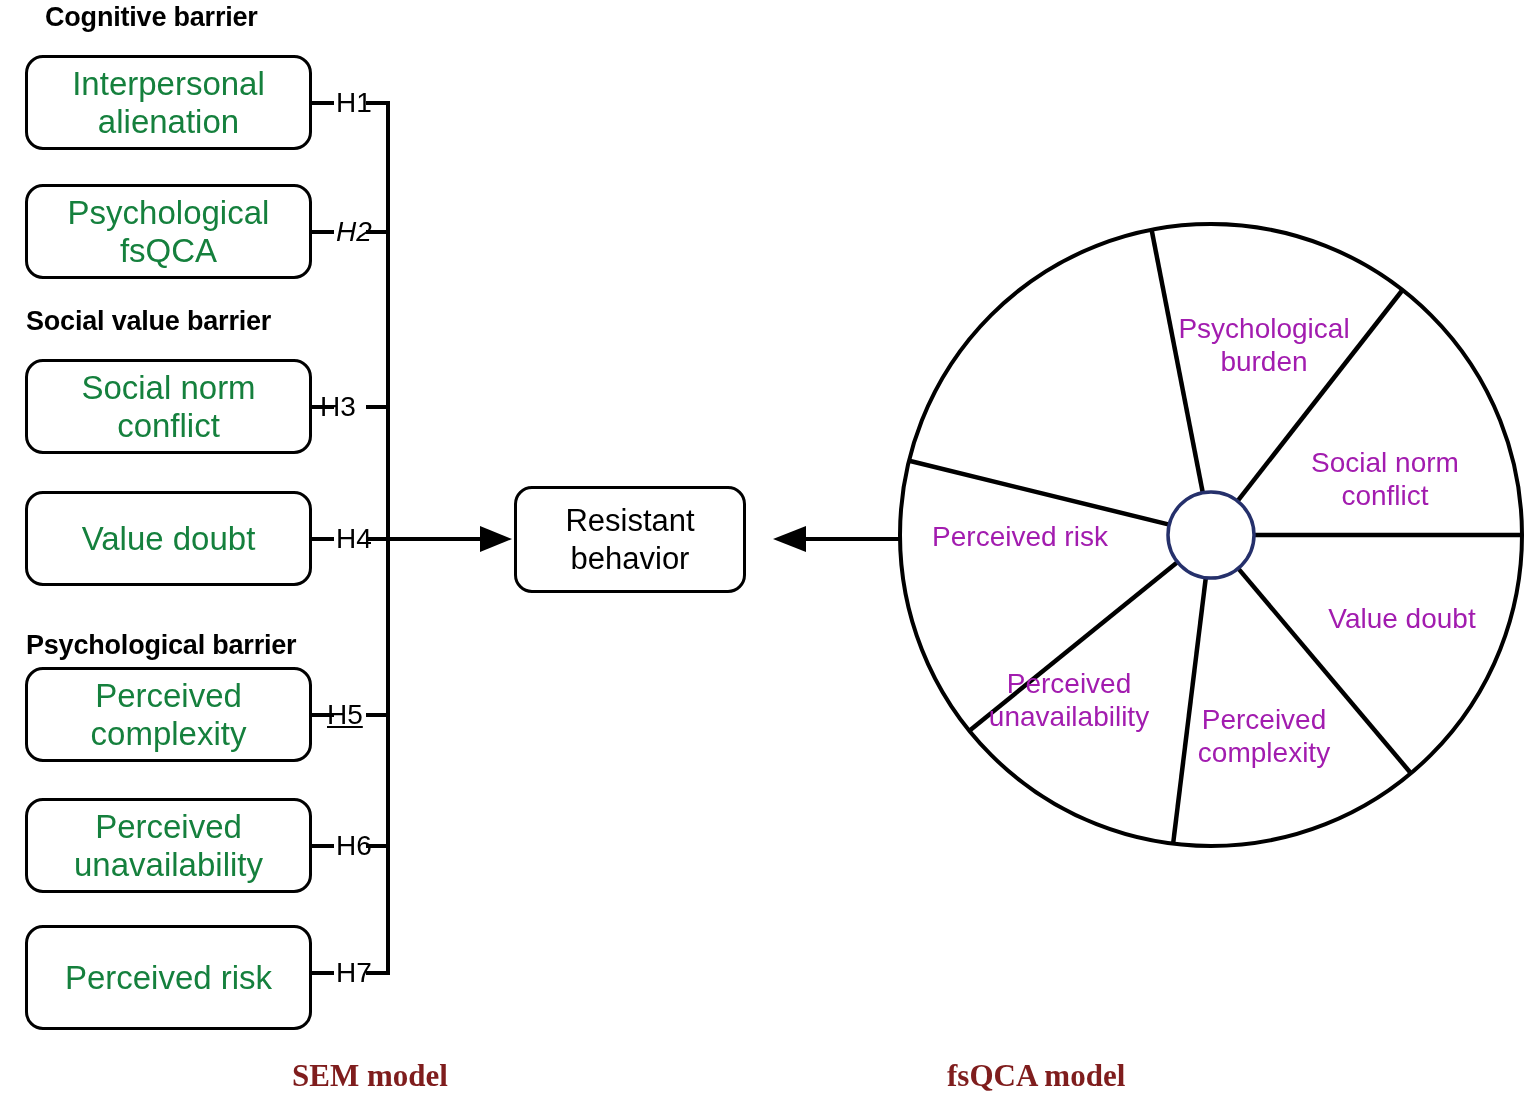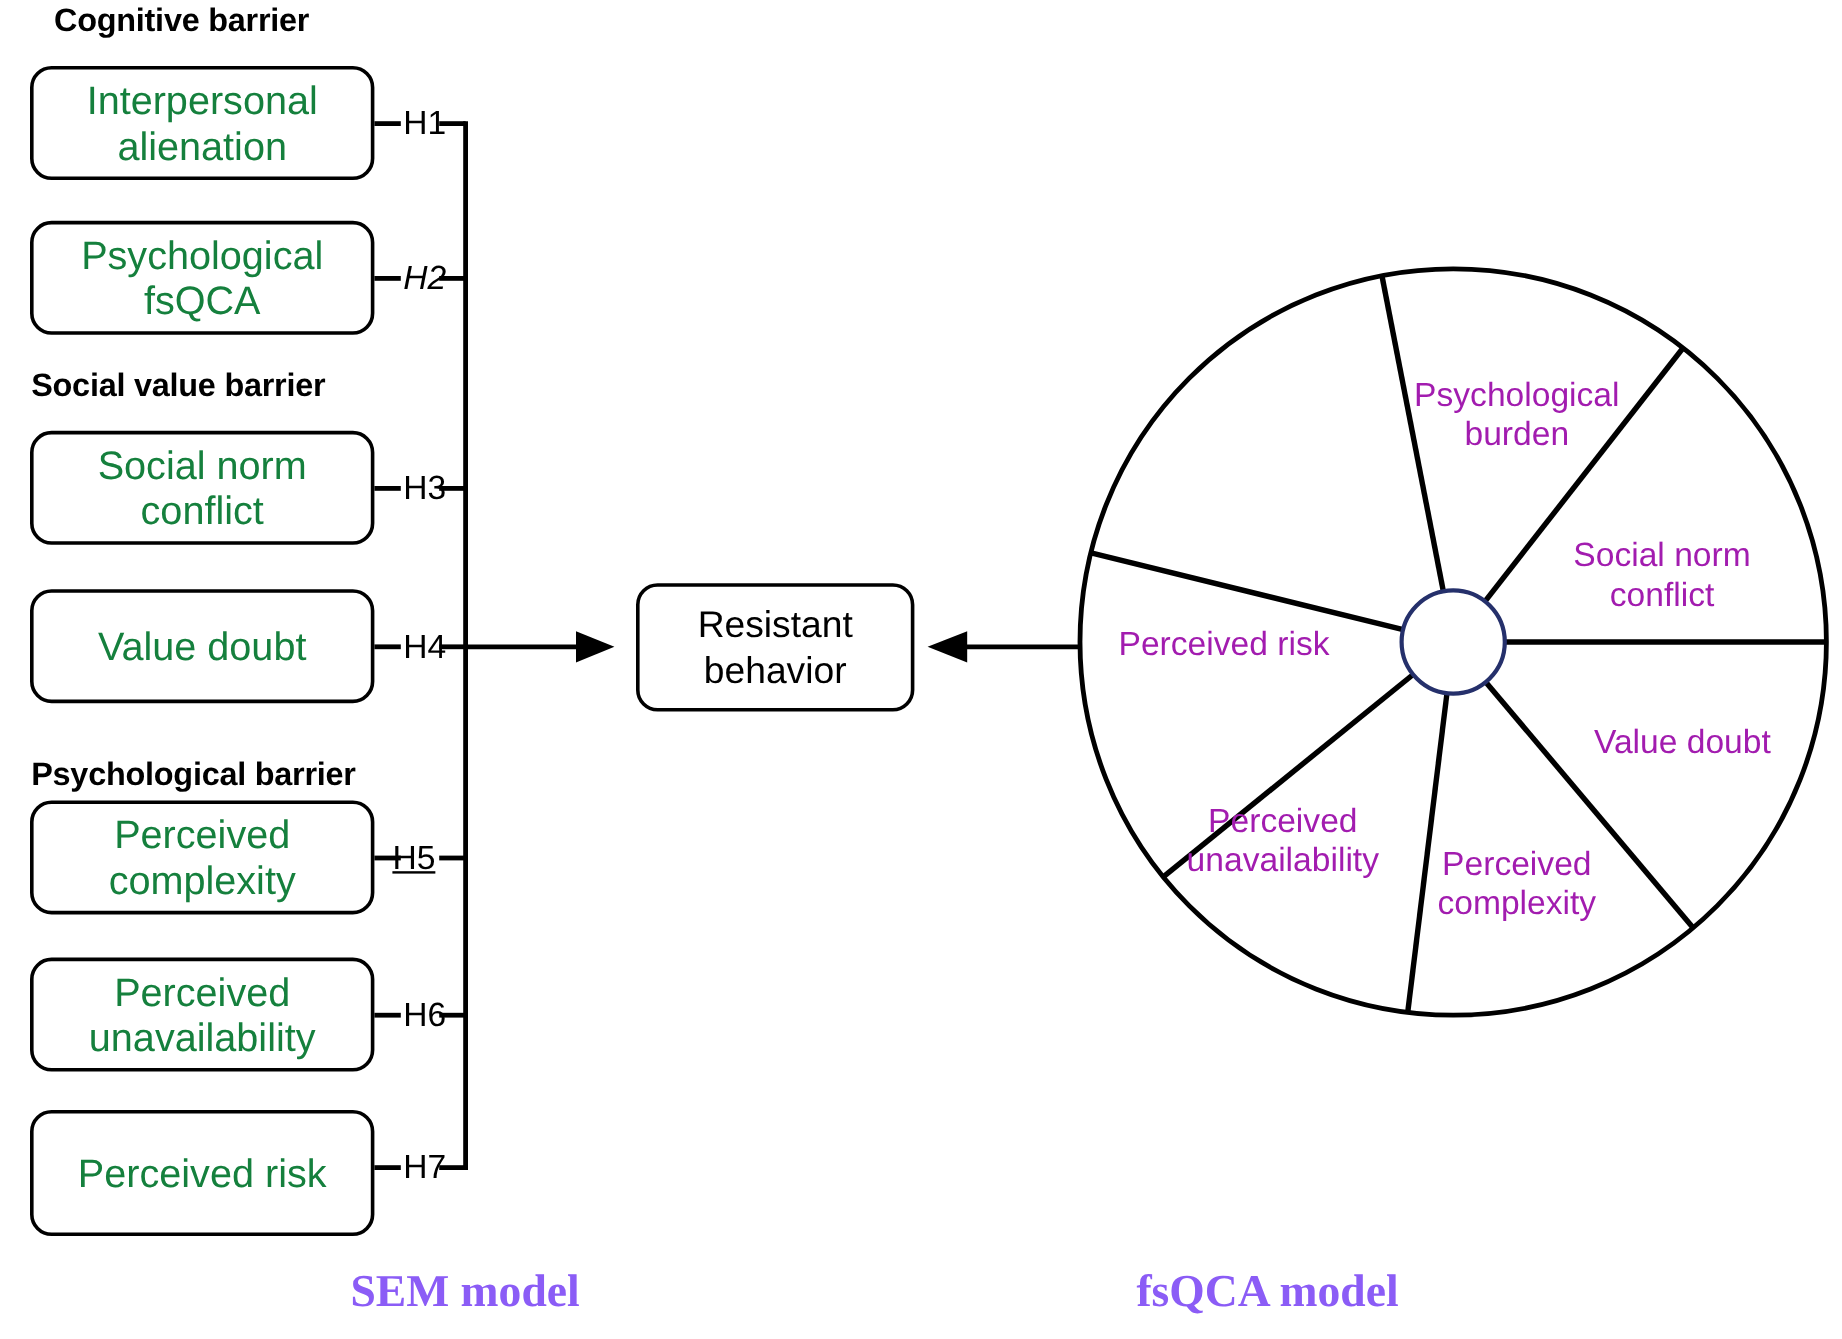--- a/index.html
+++ b/index.html
@@ -76,38 +76,37 @@
     width: 232px;
     height: 107px;
     box-sizing: border-box;
     border: 3.5px solid #000;
     border-radius: 18px;
     background: #fff;
     display: flex;
     align-items: center;
     justify-content: center;
     text-align: center;
-    margin-left: 16px;
   }
   #outcome-box > .box-label {
     font-family: "Liberation Sans", sans-serif;
     font-size: 31px;
     line-height: 38px;
     color: #000;
   }
 
   
   .model-caption {
     position: absolute;
     font-family: "Liberation Serif", serif;
     font-weight: bold;
-    font-size: 38px;
+    font-size: 31px;
     line-height: 32px;
     white-space: nowrap;
-    color: #8b5cf6;
+    color: #7f1d1d;
   }
 
   
   #line-layer, #wheel-layer {
     position: absolute;
     left: 0;
     top: 0;
     width: 1535px;
     height: 1116px;
     pointer-events: none;
@@ -170,21 +169,21 @@
   <div class="construct-box" style="left:25px; top:184px; width:287px; height:95px;">
     <span class="box-label">Psychological fsQCA</span>
   </div>
   <div class="hyp-label" style="left:336px; top:218px;font-style:italic;">H2</div>
 
   <div class="group-heading" style="left:26px; top:306px;">Social value barrier</div>
 
   <div class="construct-box" style="left:25px; top:359px; width:287px; height:95px;">
     <span class="box-label">Social norm conflict</span>
   </div>
-  <div class="hyp-label" style="left:336px; top:393px;">H3</div>
+  <div class="hyp-label" style="left:320px; top:393px;">H3</div>
 
   <div class="construct-box" style="left:25px; top:491px; width:287px; height:95px;">
     <span class="box-label">Value doubt</span>
   </div>
   <div class="hyp-label" style="left:336px; top:525px;">H4</div>
 
   <div class="group-heading" style="left:26px; top:630px;">Psychological barrier</div>
 
   <div class="construct-box" style="left:25px; top:667px; width:287px; height:95px;">
     <span class="box-label">Perceived complexity</span>

